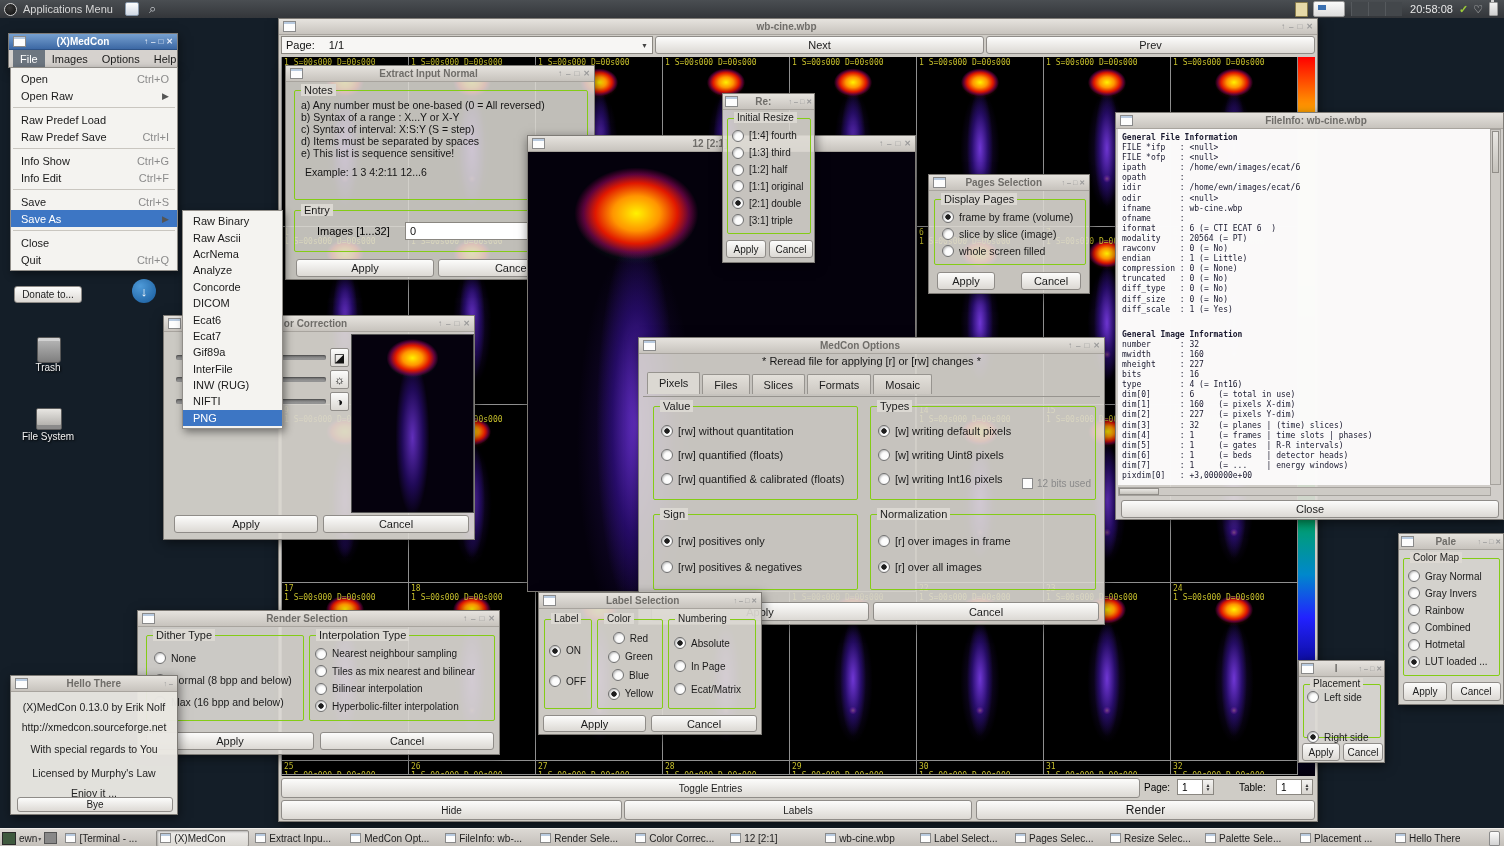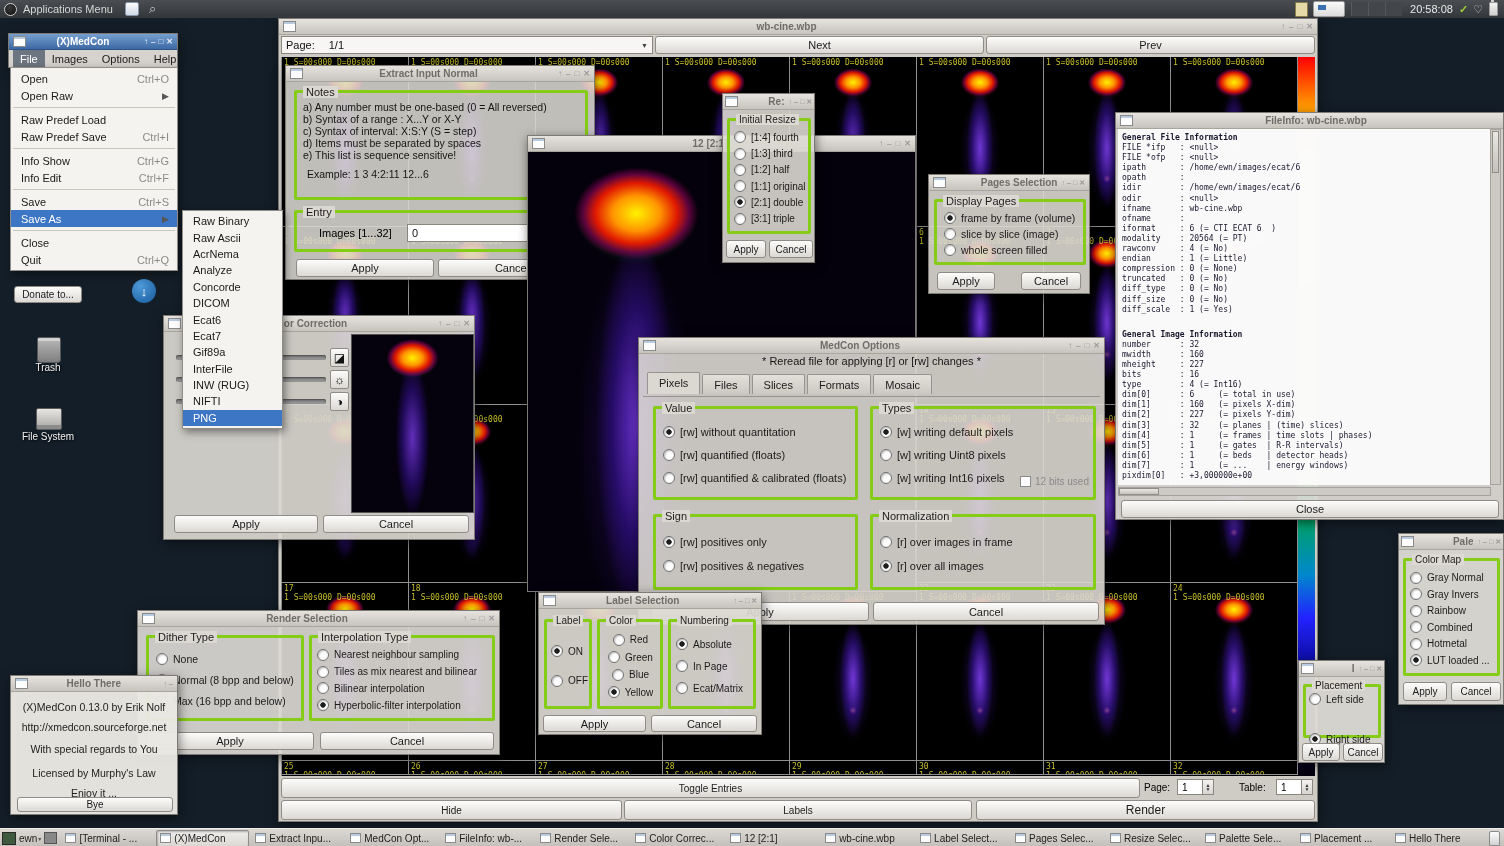--- a/index.html
+++ b/index.html
@@ -7,30 +7,30 @@
   #stage{position:relative;width:1504px;height:846px;}
   
   .win{position:absolute;background:rgba(217,214,208,0.93);border:1px solid #7e7b76;
        box-shadow:1px 3px 10px rgba(0,0,0,.5);box-sizing:border-box;}
   .z10{z-index:10}.z15{z-index:15}.z20{z-index:20}.z25{z-index:25}.z30{z-index:30}
   .z35{z-index:35}.z40{z-index:40}.z45{z-index:45}.z60{z-index:60}.z70{z-index:70}.z80{z-index:80}
   .tbar{height:15px;background:linear-gradient(#e6e3de,#c7c3bd);border-bottom:1px solid #a8a49e;
         display:flex;align-items:center;padding:0 4px;font-size:10px;font-weight:bold;color:#6f6d69;position:relative;}
   .tbar.focus{background:linear-gradient(#76a0d0,#3c68a4);color:#fff;border-bottom:1px solid #2d5286;}
   .tbar .title{flex:1;text-align:center;white-space:nowrap;overflow:hidden;}
-  .tbar .title.left{text-align:right;padding-left:4px;}
+  .tbar .title.left{text-align:center;padding-left:4px;}
   .wicon{width:11px;height:9px;background:#fdfdfd;border:1px solid #8a8a8a;box-shadow:inset 0 2px 0 #b9cbe0;flex:none;}
   .wbtns{display:flex;gap:4px;font-size:8px;font-weight:bold;color:#9a9a9a;flex:none;margin-left:4px;}
   .tbar.focus .wbtns{color:#e8eefb;}
   .wbtns span{cursor:default;}
   
   .btn{position:absolute;background:linear-gradient(#fcfcfb,#dcd9d4);border:1px solid #8f8c88;border-radius:3px;
        font-size:11px;color:#1c1c1c;display:flex;align-items:center;justify-content:center;box-sizing:border-box;white-space:nowrap;}
   .btn.small{font-size:10px;}
-  .frame{position:absolute;border:3px solid #84cc16;border-radius:2px;box-sizing:border-box;}
+  .frame{position:absolute;border:1px solid #84cc16;border-radius:2px;box-sizing:border-box;}
   .flabel{position:absolute;top:-7px;left:6px;background:#d9d6d0;padding:0 3px;font-size:11px;color:#1c1c1c;white-space:nowrap;}
   .opts{display:flex;flex-direction:column;justify-content:space-evenly;height:100%;padding:6px 5px 2px 7px;box-sizing:border-box;}
   .opt{display:flex;align-items:center;font-size:11px;color:#1b1b1b;white-space:nowrap;}
   .opt .radio{width:10px;height:10px;border-radius:50%;background:#fdfdfd;border:1px solid #6f6f6f;
        box-shadow:inset 1px 1px 2px rgba(0,0,0,.25);margin-right:5px;flex:none;}
   .opt.sel .radio{background:radial-gradient(circle at 50% 50%, #1d1d1d 0 2.4px, #fdfdfd 3px);}
   .cb{width:9px;height:9px;border:1px solid #8a8a8a;background:#fdfdfd;margin:0 4px 0 8px;flex:none;}
   .entry{position:absolute;background:#fff;border:1px solid #8a8781;font-size:11px;color:#111;
          display:flex;align-items:center;padding:0 4px;box-sizing:border-box;}
   .sep{height:1px;background:#c3c0ba;margin:3px 4px;}
@@ -436,21 +436,21 @@
         <div class="fi-l">FILE *ifp   : &lt;null&gt;</div>
         <div class="fi-l">FILE *ofp   : &lt;null&gt;</div>
         <div class="fi-l">ipath       : /home/ewn/images/ecat/6</div>
         <div class="fi-l">opath       :</div>
         <div class="fi-l">idir        : /home/ewn/images/ecat/6</div>
         <div class="fi-l">odir        : &lt;null&gt;</div>
         <div class="fi-l">ifname      : wb-cine.wbp</div>
         <div class="fi-l">ofname      :</div>
         <div class="fi-l">iformat     : 6 (= CTI ECAT 6  )</div>
         <div class="fi-l">modality    : 20564 (= PT)</div>
-        <div class="fi-l">rawconv     : 4 (= No)</div>
+        <div class="fi-l">rawconv     : 0 (= No)</div>
         <div class="fi-l">endian      : 1 (= Little)</div>
         <div class="fi-l">compression : 0 (= None)</div>
         <div class="fi-l">truncated   : 0 (= No)</div>
         <div class="fi-l">diff_type   : 0 (= No)</div>
         <div class="fi-l">diff_size   : 0 (= No)</div>
         <div class="fi-l">diff_scale  : 1 (= Yes)</div>
         <div class="fi-h" style="margin-top: 15px;">General Image Information</div>
         <div class="fi-l">number      : 32</div>
         <div class="fi-l">mwidth      : 160</div>
         <div class="fi-l">mheight     : 227</div>

